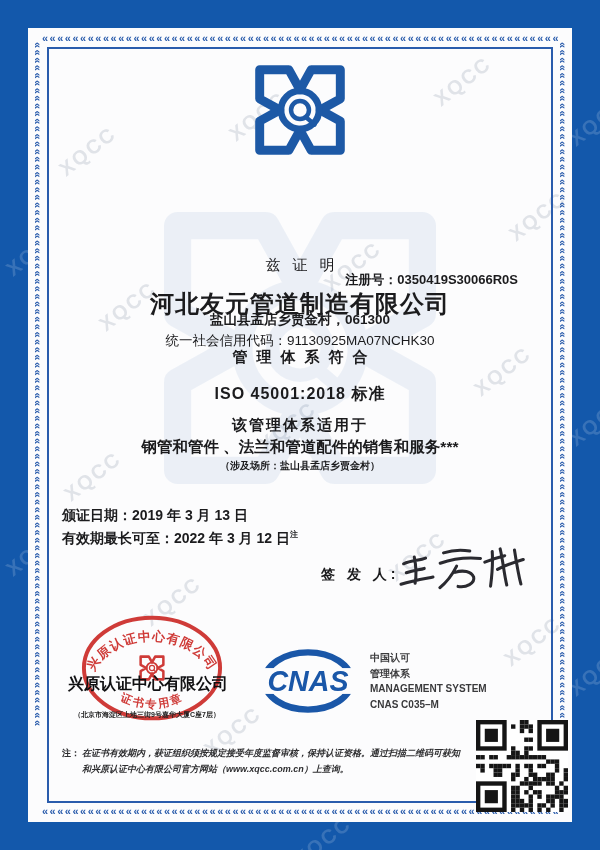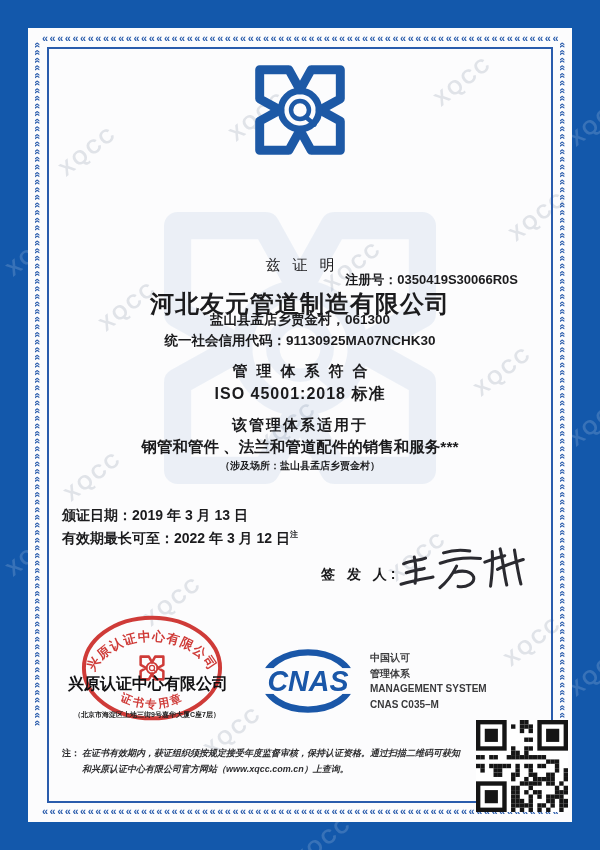--- a/index.html
+++ b/index.html
@@ -29,22 +29,22 @@
   .abs{position:absolute;left:0;right:0;text-align:center;z-index:3;}
   .wm-big{position:absolute;left:102px;top:150px;width:340px;height:340px;
     color:var(--logo);opacity:.07;z-index:0;}
   #main-logo{position:absolute;left:216px;top:26px;width:112px;height:112px;
     color:var(--logo);z-index:3;}
   #title{top:150px;font-size:23px;font-weight:700;letter-spacing:2px;}
   #regno{top:196px;left:auto;right:54px;text-align:right;font-size:13px;font-weight:700;margin-top:47px;}
   #attest{top:228px;font-size:15px;font-weight:400;letter-spacing:12px;text-indent:12px;}
   #company{top:260px;font-size:24px;font-weight:700;letter-spacing:1px;}
   #addr{top:283px;font-size:13.5px;font-weight:600;}
-  #credit{top:304px;font-size:13.5px;font-weight:700;}
-  #conform{top:334px;font-size:15px;font-weight:700;letter-spacing:9px;text-indent:9px;text-align:center;}
+  #credit{top:304px;font-size:13.5px;font-weight:400;}
+  #conform{top:320px;font-size:15px;font-weight:700;letter-spacing:9px;text-indent:9px;text-align:center;}
   #standard{top:356px;font-size:16px;font-weight:700;letter-spacing:1px;}
   #scopehead{top:388px;font-size:15px;font-weight:700;letter-spacing:2px;}
   #scope{top:409px;font-size:15.5px;font-weight:700;}
   #sites{top:431px;font-size:10px;font-weight:700;}
   #issue{top:479px;left:34px;right:auto;text-align:left;font-size:14px;font-weight:700;}
   #expiry{top:501px;left:34px;right:auto;text-align:right;font-size:14px;font-weight:700;}
   #expiry sup{font-size:8px;}
   #signer{top:538px;left:293px;right:auto;text-align:left;font-size:14px;
     font-weight:700;letter-spacing:4px;}
   #sig{position:absolute;left:368px;top:512px;width:142px;height:58px;

